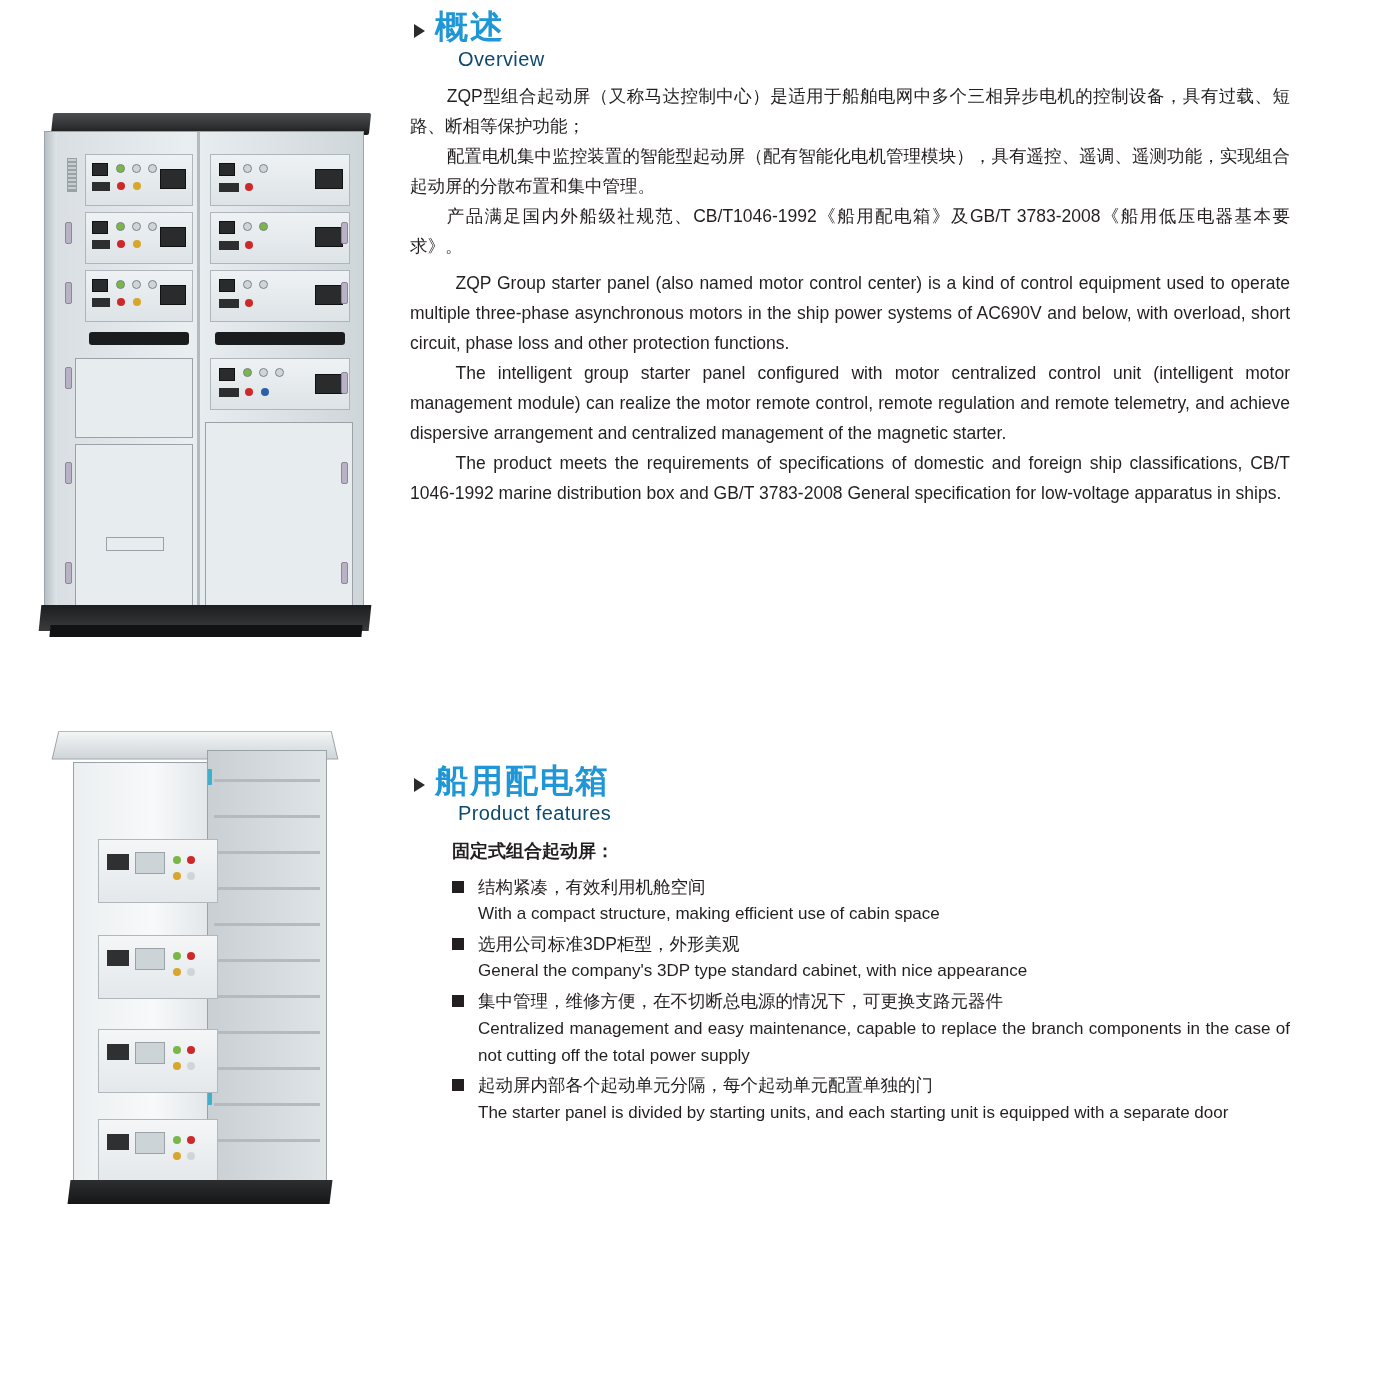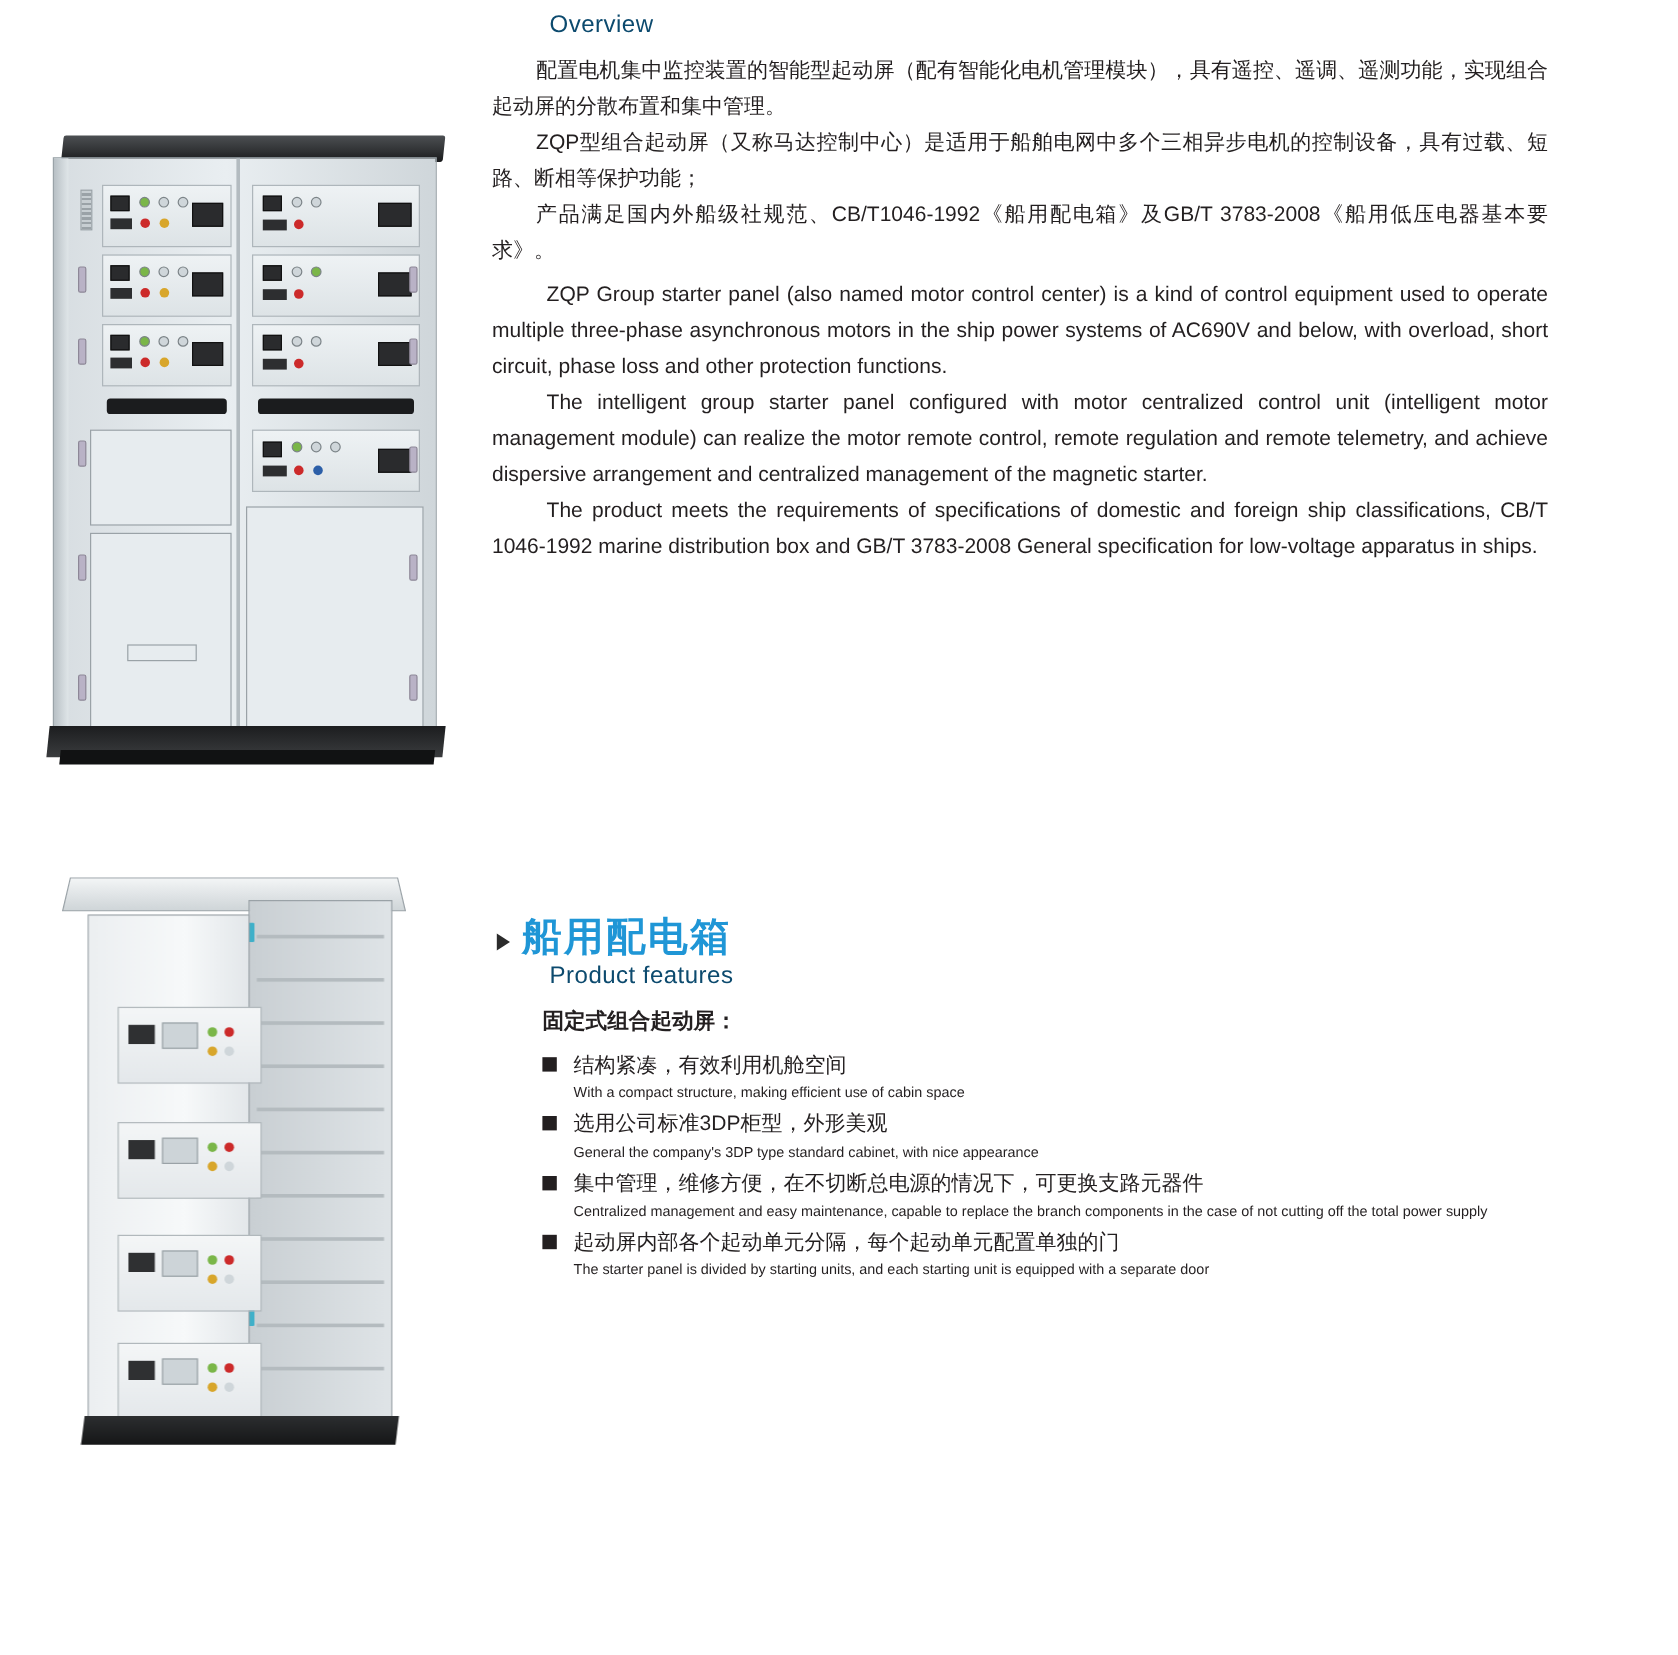--- a/index.html
+++ b/index.html
@@ -163,21 +163,21 @@
   .feat-list { margin-top:10px; margin-left:42px; }
   .feat { margin-bottom:2px; }
   .feat-cn {
     position:relative; padding-left:26px; font-size:17.5px; line-height:1.62;
   }
   .feat-cn:before {
     content:""; position:absolute; left:0; top:8px;
     width:12px; height:12px; background:#231f20;
   }
   .feat-en {
-    padding-left:26px; font-size:12px; line-height:1.58; text-align:justify;
+    padding-left:26px; font-size:17px; line-height:1.58; text-align:justify;
   }
 
   .overview-wrap { position:absolute; left:0; top:8px; width:880px; }
   .features-wrap { position:absolute; left:0; top:762px; width:880px; }
 </style>
 </head>
 <body>
 
 <div class="page">
 
@@ -336,25 +336,29 @@
           <div class="f2-dot" style="left:88px; top:32px; width:8px; height:8px; background:#cfd6da;"></div>
         </div>
       </div>
       <div class="f2-base"></div>
     </div>
   </div>
 
   <div class="right-col">
 
     <div class="overview-wrap">
+      <div class="sec-head">
+        <div class="tri"></div>
+        <div class="h-cn">概述</div>
+      </div>
       <div class="h-en">Overview</div>
 
       <div class="body-cn" style="margin-top:10px;">
+        <div class="p-ind">ZQP型组合起动屏（又称马达控制中心）是适用于船舶电网中多个三相异步电机的控制设备，具有过载、短路、断相等保护功能；</div>
         <div class="p-ind">配置电机集中监控装置的智能型起动屏（配有智能化电机管理模块），具有遥控、遥调、遥测功能，实现组合起动屏的分散布置和集中管理。</div>
-        <div class="p-ind">ZQP型组合起动屏（又称马达控制中心）是适用于船舶电网中多个三相异步电机的控制设备，具有过载、短路、断相等保护功能；</div>
         <div class="p-ind">产品满足国内外船级社规范、CB/T1046-1992《船用配电箱》及GB/T 3783-2008《船用低压电器基本要求》。</div>
       </div>
 
       <div class="body-en" style="margin-top:6px;">
         <div class="p-en">ZQP Group starter panel (also named motor control center) is a kind of control equipment used to operate multiple three-phase asynchronous motors in the ship power systems of AC690V and below, with overload, short circuit, phase loss and other protection functions.</div>
         <div class="p-en">The intelligent group starter panel configured with motor centralized control unit (intelligent motor management module) can realize the motor remote control, remote regulation and remote telemetry, and achieve dispersive arrangement and centralized management of the magnetic starter.</div>
         <div class="p-en">The product meets the requirements of specifications of domestic and foreign ship classifications, CB/T 1046-1992 marine distribution box and GB/T 3783-2008 General specification for low-voltage apparatus in ships.</div>
       </div>
     </div>
 

